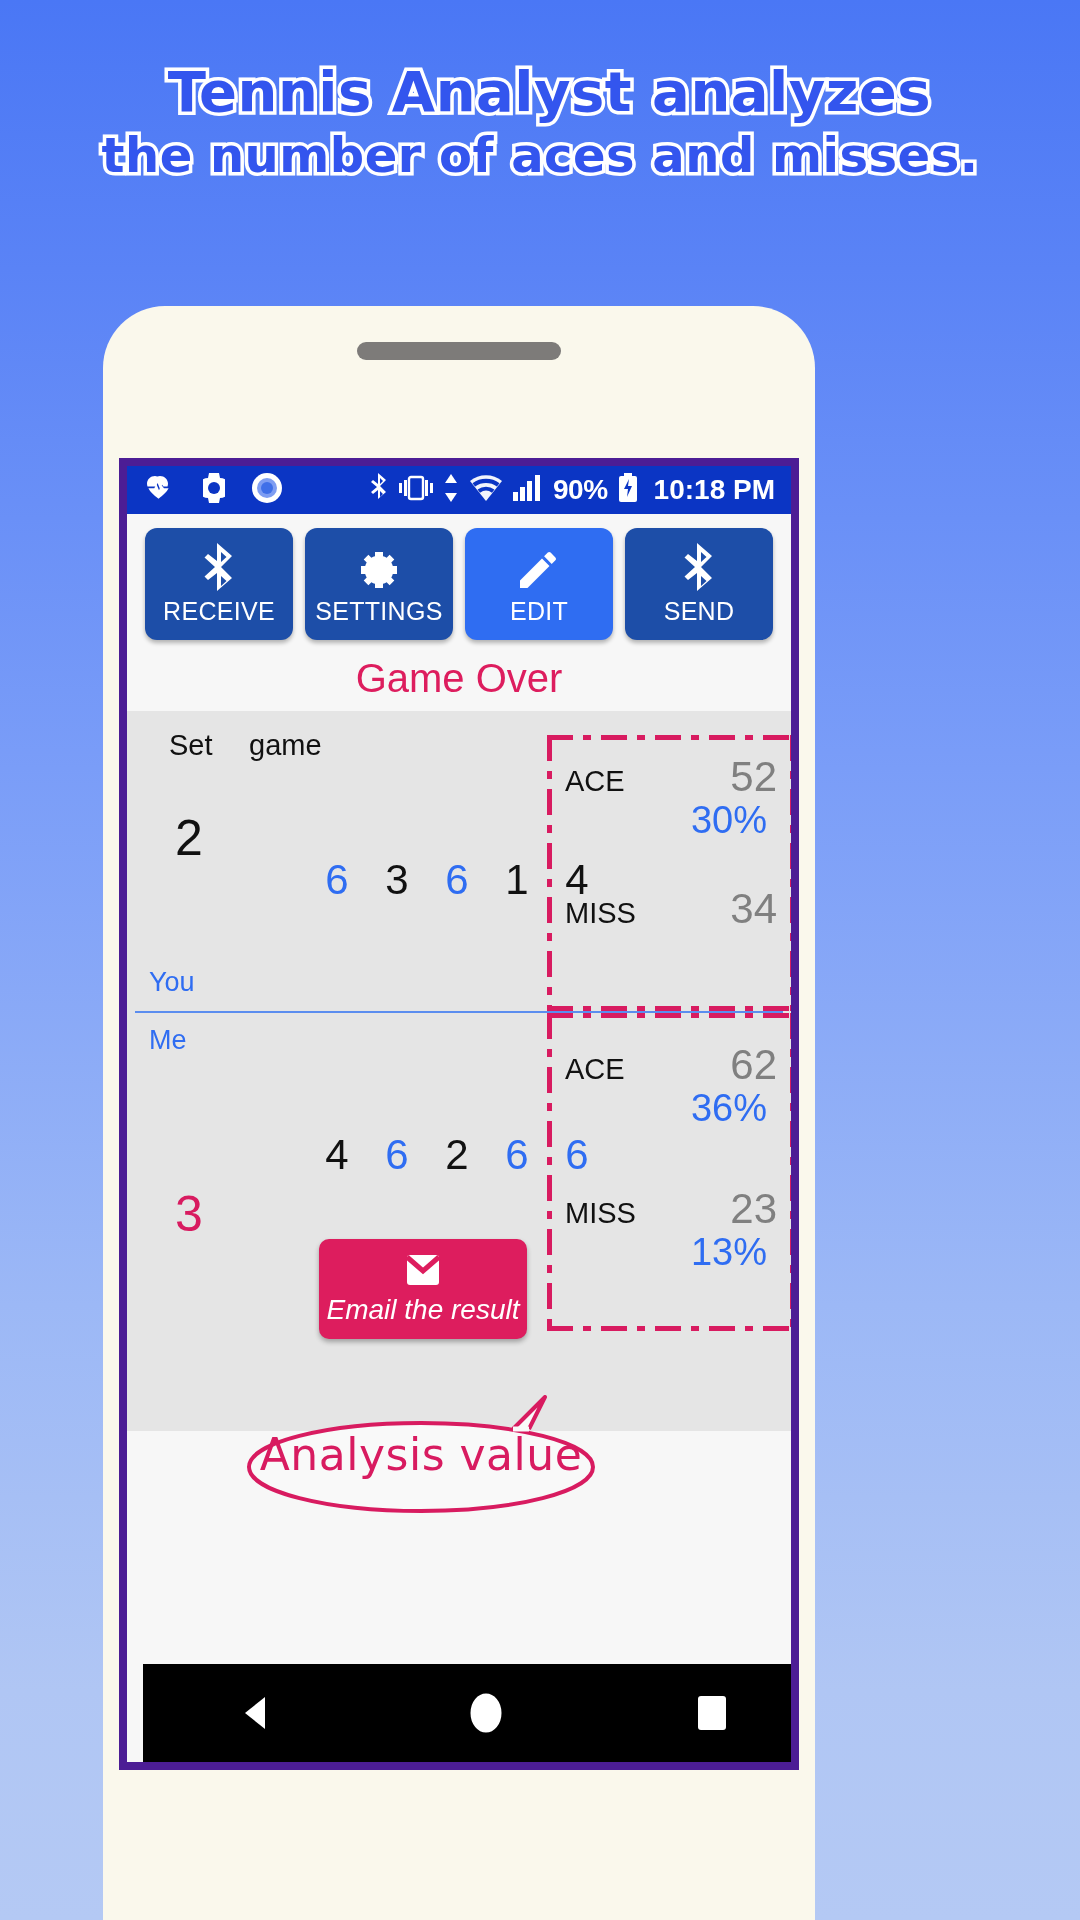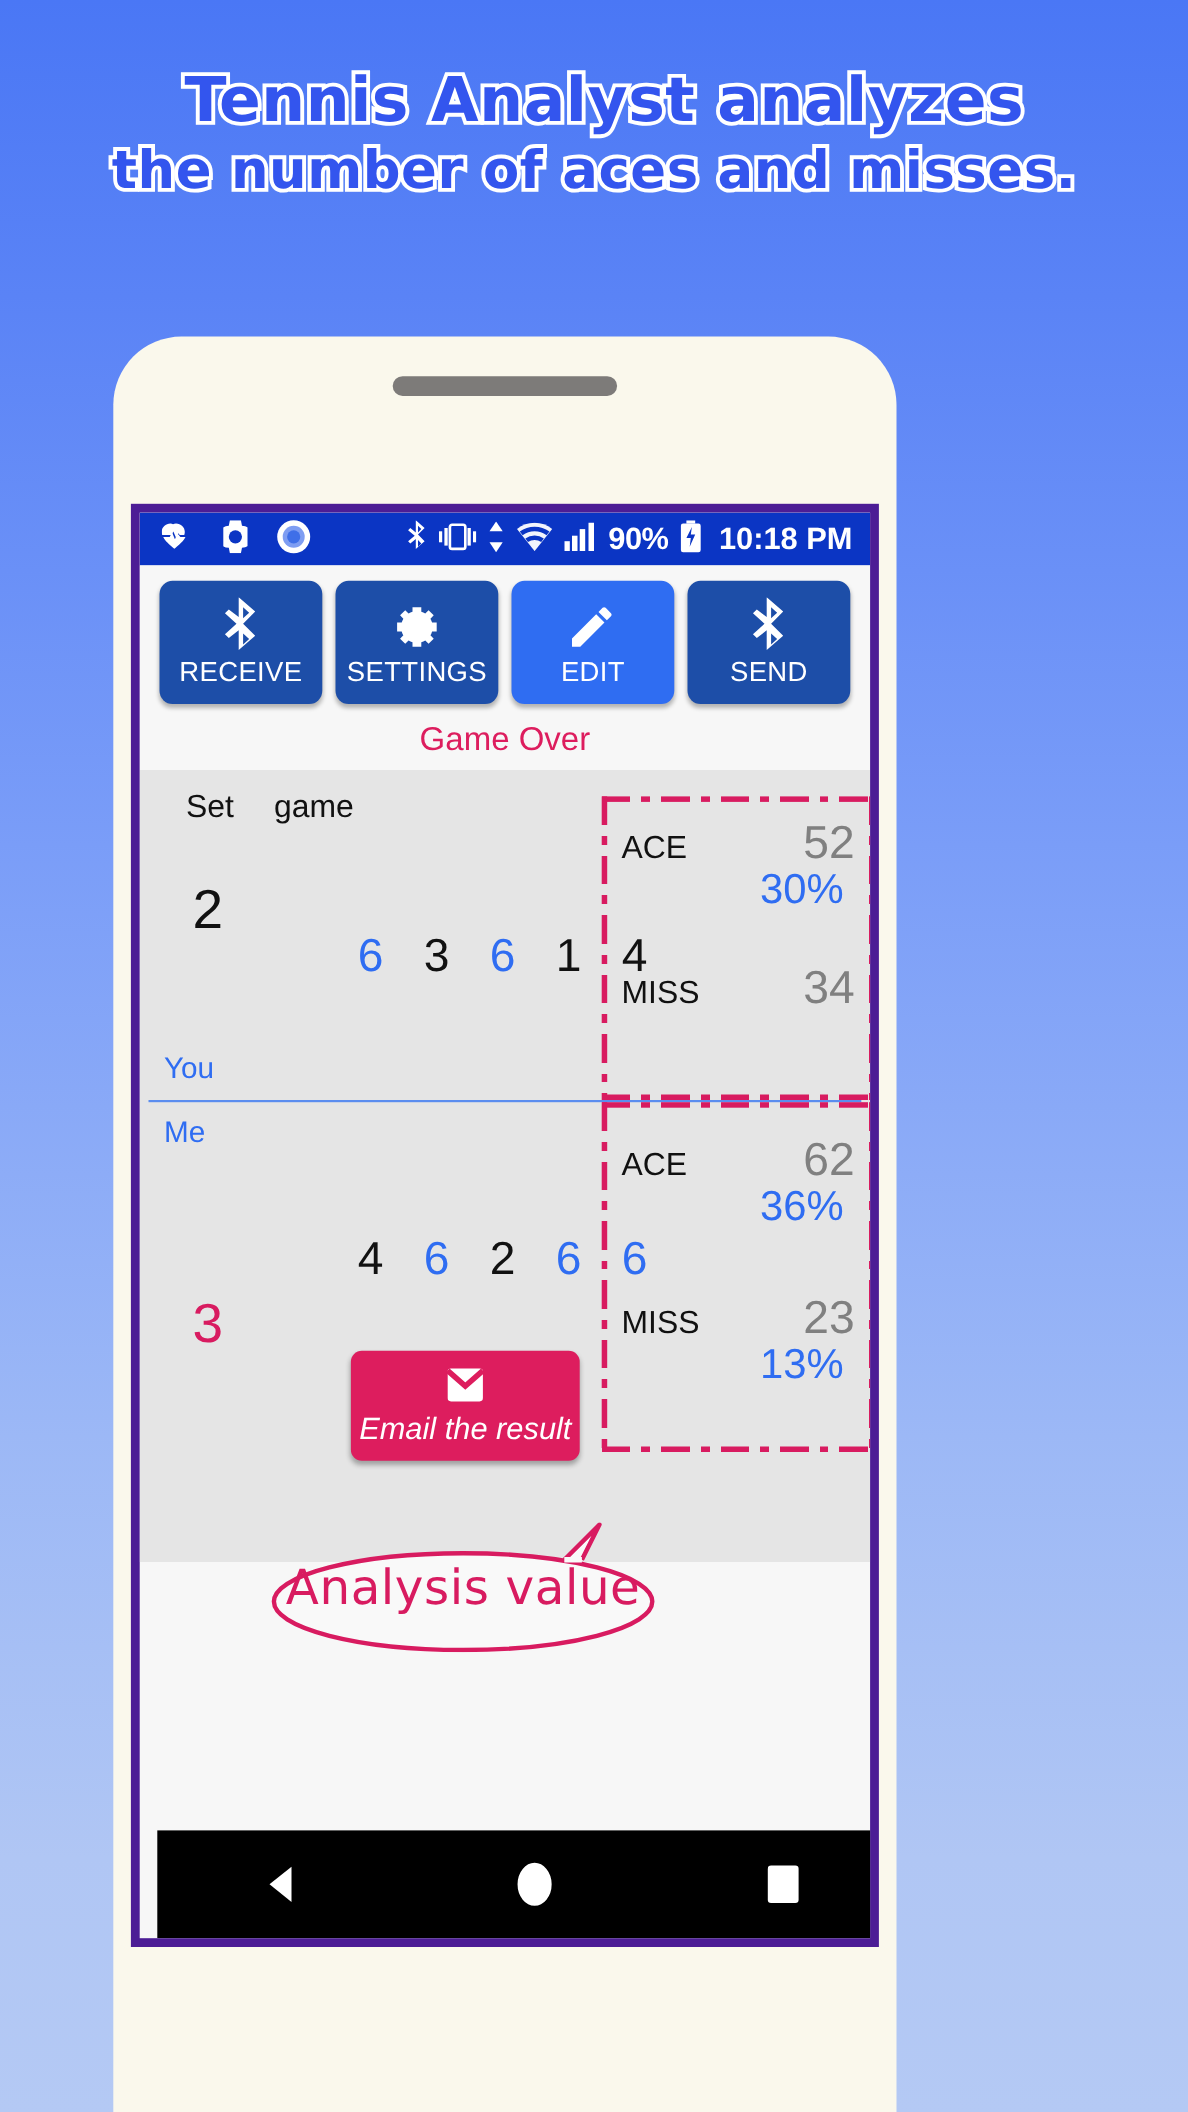--- a/index.html
+++ b/index.html
@@ -131,21 +131,21 @@
     font-size: 25px;
     font-weight: normal;
     letter-spacing: 0.3px;
   }
   .appbtn .ico { height: 52px; display:flex; align-items:center; justify-content:center; }
 
   
   .gameover {
     text-align: center;
     color: #dd1d5e;
-    font-size: 30px;
+    font-size: 40px;
     padding: 6px 0 10px 0;
     background: #f7f7f7;
   }
 
   
   .scorearea { position: relative; background: #e5e5e5; height: 720px; }
 
   .hdr-set { position: absolute; left: 42px;  top: 18px; font-size: 29px; color: #111; }
   .hdr-game{ position: absolute; left: 122px; top: 18px; font-size: 29px; color: #111; }
 

